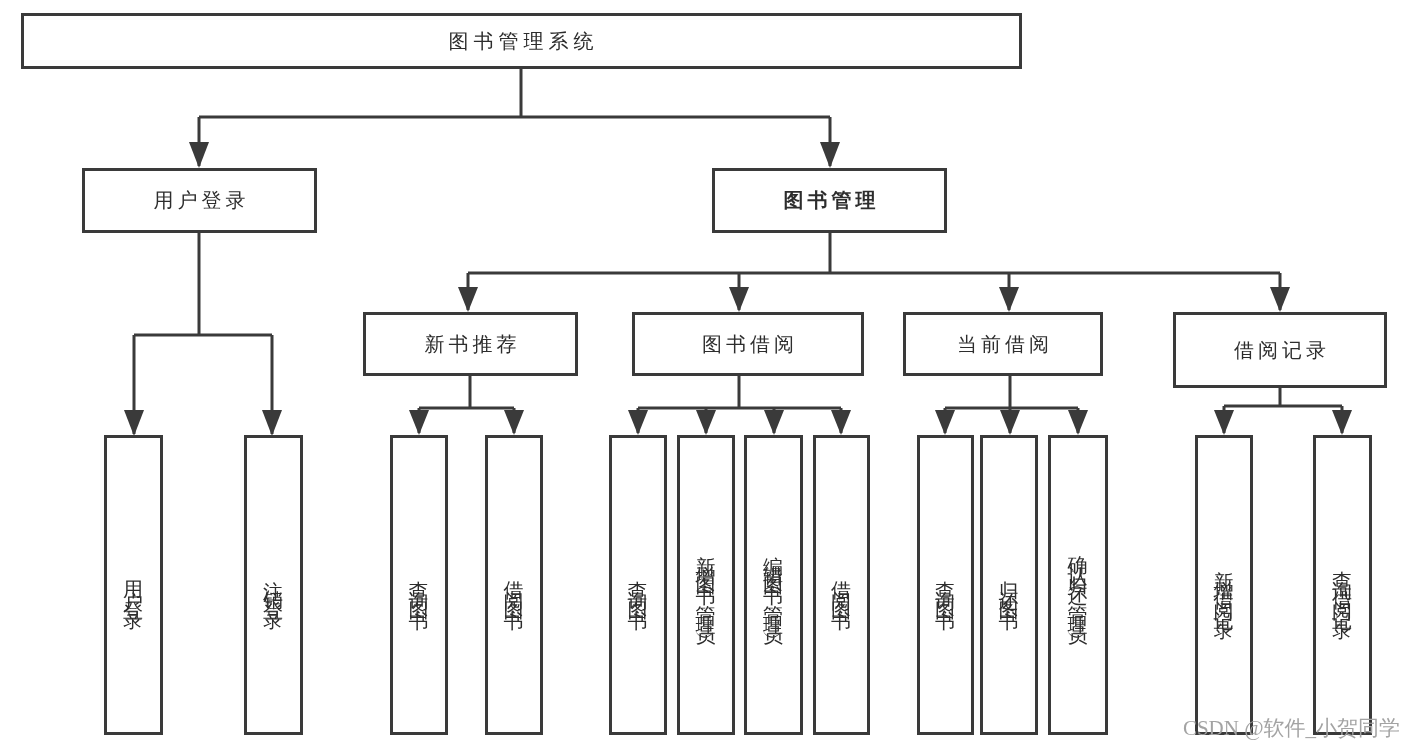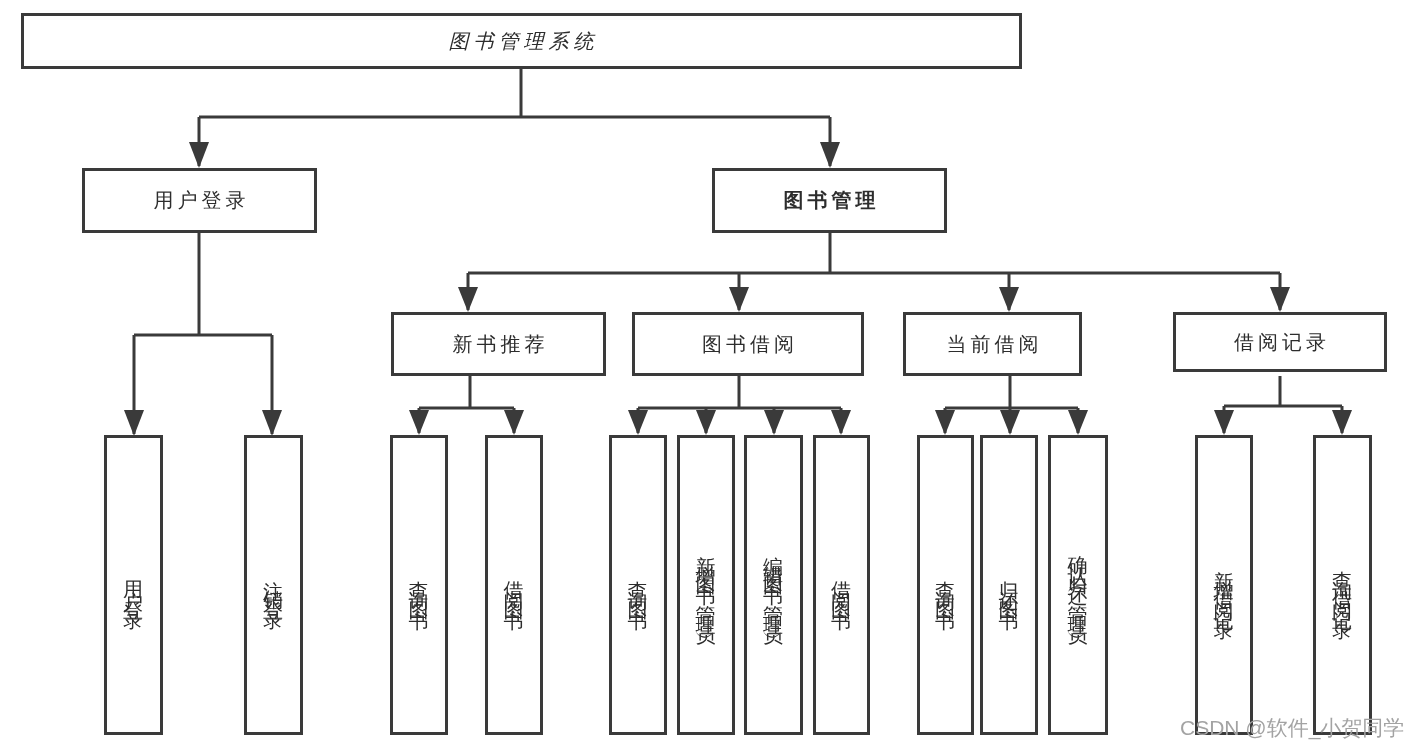--- a/index.html
+++ b/index.html
@@ -34,39 +34,39 @@
     text-align: center;
   }
   .hbox {
     font-size: 20px;
     letter-spacing: 4px;
     text-indent: 4px; 
   }
   .root {
     font-size: 20px;
     letter-spacing: 5px;
-    font-style: italic;
   }
   .vbox span {
     writing-mode: vertical-rl;
     text-orientation: mixed;
     font-size: 20px;
     letter-spacing: 10px;
     line-height: 1;
     white-space: nowrap;
   }
   .watermark {
     position: absolute;
     left: 1180px;
     top: 714px;
     width: 220px;
     font-size: 21px;
     color: #a3a3a3;
     white-space: nowrap;
     text-align: right;
+    font-family: Liberation Serif, serif;
   }
 </style>
 </head>
 <body>
 
 <div id="stage">
 
   <svg id="wires" viewBox="0 0 1405 747">
     <g stroke="#3a3a3a" stroke-width="3" fill="none">
 
@@ -105,24 +105,24 @@
       <polygon points="1214,410 1234,410 1224,435"></polygon>
       <polygon points="1332,410 1352,410 1342,435"></polygon>
     </g>
   </svg>
 
   <div class="box hbox root" style="left:21px; top:13px; width:1001px; height:56px;">图书管理系统</div>
 
   <div class="box hbox" style="left:82px; top:168px; width:235px; height:65px;">用户登录</div>
   <div class="box hbox" style="left:712px; top:168px; width:235px; height:65px;font-weight:bold;">图书管理</div>
 
-  <div class="box hbox" style="left:363px; top:312px; width:215px; height:64px;margin-left:28px;">新书推荐</div>
+  <div class="box hbox" style="left:363px; top:312px; width:215px; height:64px;">新书推荐</div>
   <div class="box hbox" style="left:632px; top:312px; width:232px; height:64px;">图书借阅</div>
-  <div class="box hbox" style="left:903px; top:312px; width:179px; height:64px;">当前借阅</div>
-  <div class="box hbox" style="left:1173px; top:312px; width:214px; height:60px;">借阅记录</div>
+  <div class="box hbox" style="left:903px; top:312px; width:200px; height:64px;">当前借阅</div>
+  <div class="box hbox" style="left:1173px; top:312px; width:214px; height:76px;">借阅记录</div>
 
   <div class="box vbox" style="left:104px; top:435px; width:59px; height:300px;">
     <span>用户登录</span>
   </div>
   <div class="box vbox" style="left:244px; top:435px; width:59px; height:300px;">
     <span>注销登录</span>
   </div>
 
   <div class="box vbox" style="left:390px; top:435px; width:58px; height:300px;">
     <span>查询图书</span>

